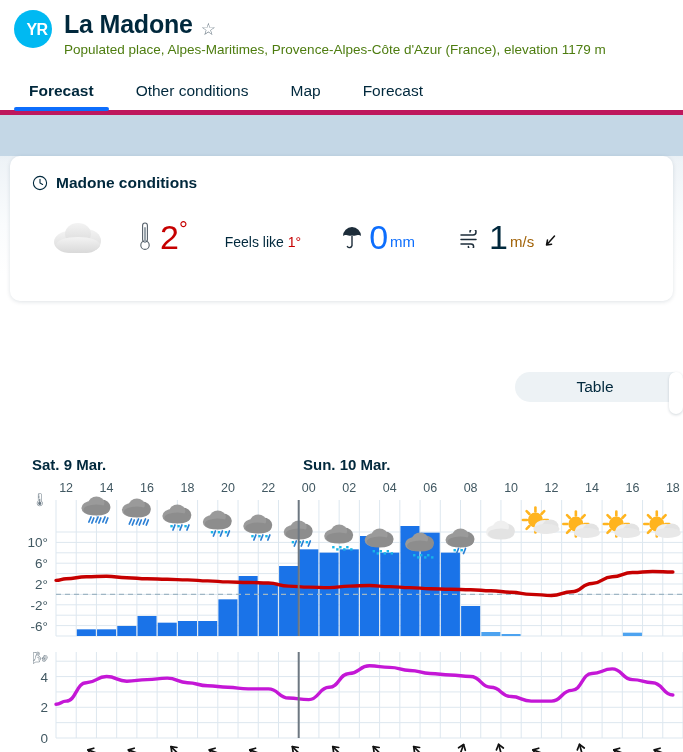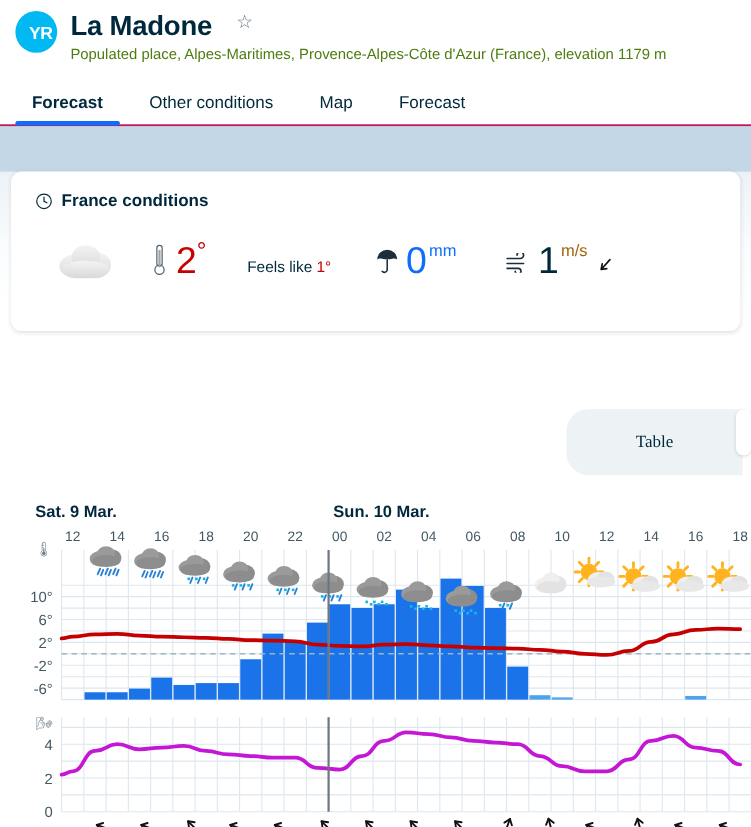--- a/index.html
+++ b/index.html
@@ -15,38 +15,38 @@
   .header { padding: 10px 0 0 14px; background:#fff; }
   .head-row { display:flex; align-items:flex-start; gap:12px; }
   .logo {
     width: 38px; height: 38px; border-radius: 50%;
     background: #00b9f2; flex: 0 0 38px;
     display:flex; align-items:center; justify-content:flex-end;
     color:#fff; font-weight:700; font-size:18px; letter-spacing:-0.5px;
     font-family:"Liberation Sans", sans-serif;
   }
   .titleblock { padding-top: 1px; }
-  .title-line { display:flex; align-items:flex-start; gap:20px; }
+  .title-line { display:flex; align-items:flex-end; gap:6px; }
   .place-name {
     font-size: 25px; font-weight: 700; color:#00283c;
     line-height: 1.08; letter-spacing:-0.2px;
   }
   .star-btn {
     font-size: 17px; color:#6b7a85; line-height:1; cursor:pointer;
     background:none; border:none; padding:0 2px;
   }
   .subtitle {
     font-size: 13.5px; color:#4d7c0f; margin-top: 4px; line-height:1.25;
   }
 
   
   .tabs {
     display:flex; align-items:flex-end; gap: 0;
     margin-top: 18px; padding-left: 8px;
-    border-bottom: 2px solid #be185d; background:#fff;
+    border-bottom: 5px solid #be185d; background:#fff;
     height: 38px;
   }
   .tab {
     font-size: 15.5px; color:#00283c; font-weight:400;
     padding: 0 21px 10px 21px; cursor:pointer; position:relative;
     white-space: nowrap;
   }
   .tab.active { font-weight: 700; }
   .tab.active::after {
     content:""; position:absolute; left:6px; right:6px; bottom:-1px;
@@ -85,34 +85,34 @@
     font-family:"Liberation Sans", sans-serif;
   }
   .deg-sup { font-size: 22px; vertical-align: super; line-height:0; }
   .feels {
     font-size: 14px; color:#00283c; margin-left: 8px; margin-bottom: 3px; padding-left: 29px;
   }
   .feels .val { color:#c60000; }
 
   .umbrella-ic { width: 22px; height: 24px; margin-left: 40px; margin-right: 6px; margin-bottom:3px;}
   .big-precip { font-size: 34px; color:#0d6efd; line-height:0.95; }
-  .unit { font-size:15px; color:#0d6efd; margin-left:2px; margin-bottom:16px; }
+  .unit { font-size:15px; color:#0d6efd; margin-left:2px; margin-bottom:3px; }
   .unit.dark { color:#a16207; }
 
   .wind-ic { width: 24px; height:18px; margin-left: 44px; margin-right: 6px; margin-bottom:5px;}
   .big-wind { font-size: 34px; color:#00283c; line-height:0.95; }
   .winddir-arrow { margin-left: 8px; margin-bottom: 4px; }
 
   
   .toggle-wrap { position:absolute; right:0; top: 372px; display:flex; }
   .seg {
     background:#edf2f5; border-radius: 20px 0 0 20px;
-    height: 60px; width: 160px;
+    height: 30px; width: 160px;
     display:flex; align-items:center; justify-content:center;
-    font-size: 15.5px; color:#00283c; cursor:pointer;font-family:Liberation Serif, serif;
+    font-size: 15.5px; color:#00283c; cursor:pointer;
   }
   .seg2 {
     background:#fff; border-radius: 20px; height:42px; width: 14px;
     box-shadow: 0 1px 3px rgba(0,40,60,.18);
     margin-left: -6px;
   }
 
   
   .chart-area { position:absolute; left:0; top: 448px; width:683px; height: 322px; background:#fff; }
 
@@ -149,21 +149,21 @@
 
   <div class="pagebg" style="height:324px;">
     <div class="blueband"></div>
 
     <div class="cc-card">
       <div class="cc-head">
         <svg class="clock-ic" viewBox="0 0 16 16">
           <circle cx="8" cy="8" r="6.6" fill="none" stroke="#00283c" stroke-width="1.1"></circle>
           <path d="M8 4.2 V8 L10.6 9.4" fill="none" stroke="#00283c" stroke-width="1.1" stroke-linecap="round"></path>
         </svg>
-        <div class="cc-title">France conditions</div>
+        <div class="cc-title">Madone conditions</div>
       </div>
 
       <div class="cc-row">
 
         <div class="cc-item">
           <svg class="sym-cloud" viewBox="0 0 62 46">
             <defs>
               <linearGradient id="gcl" x1="0" y1="0" x2="0" y2="1">
                 <stop offset="0" stop-color="#f3f3f3"></stop>
                   <stop offset="1" stop-color="#d9d9d9"></stop>

